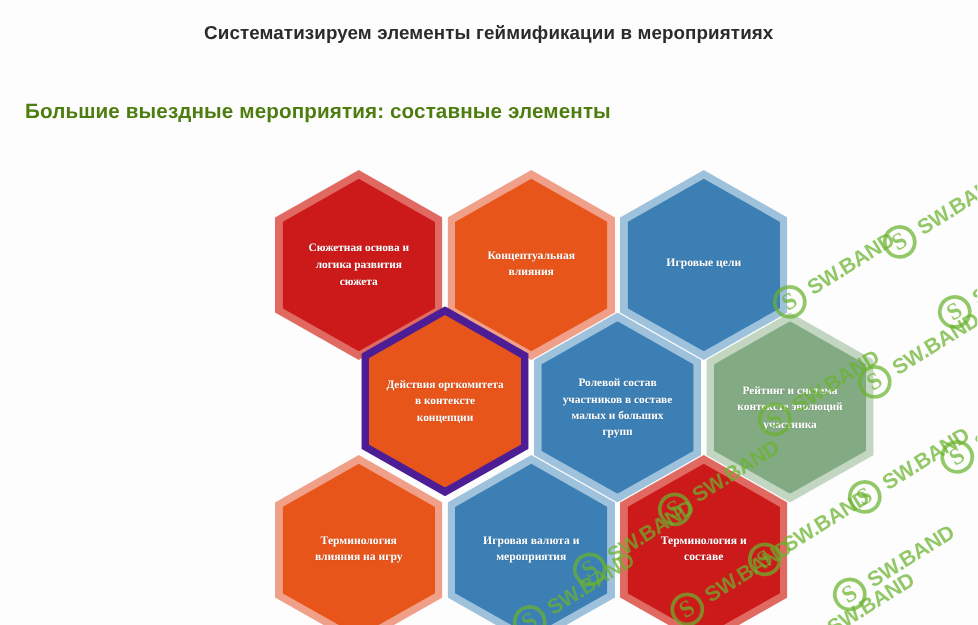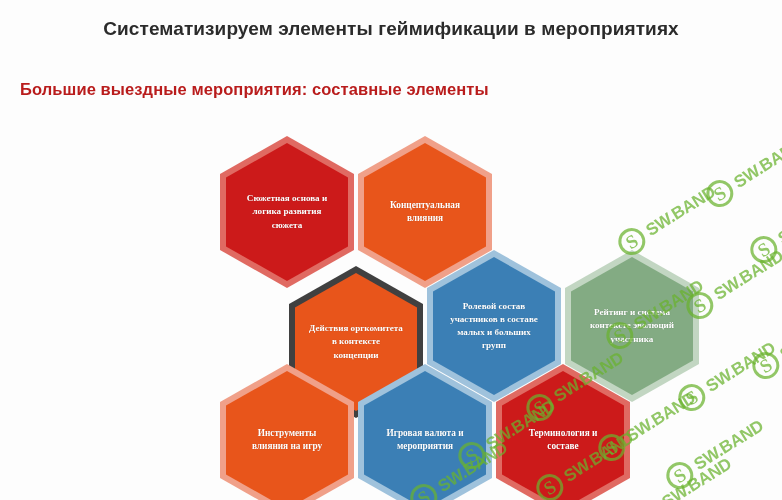--- a/index.html
+++ b/index.html
@@ -21,33 +21,33 @@
     background: #fdfdfd;
   }
 
   
   .title {
     position: absolute;
     top: 18px;
     left: 0;
     width: 782px;
     text-align: center;
-    font-size: 19px;
+    font-size: 15px;
     font-weight: 600;
     color: #2b2b2b;
     letter-spacing: .1px;
     white-space: nowrap;
   }
   .subtitle {
     position: absolute;
     top: 80px;
     left: 20px;
     font-size: 16.5px;
     font-weight: bold;
-    color: #b91c1c;
+    color: #4d7c0f;
     letter-spacing: .1px;
     white-space: nowrap;
   }
 
   
   .diagram {
     position: absolute;
     left: 140px;
     top: 132px;
     width: 580px;
@@ -137,38 +137,43 @@
       <div class="hex sm" style="left: 80px; top: 4px; background: rgb(224, 106, 98); justify-content: center;">
         <div class="inner" style="background: rgb(204, 26, 26);">
           <div class="label">Сюжетная основа и логика развития сюжета</div>
         </div>
       </div>
       <div class="hex" style="left: 218px; top: 4px; background: rgb(240, 160, 137);">
         <div class="inner" style="background: rgb(232, 85, 27);">
           <div class="label">Концептуальная влияния</div>
         </div>
       </div>
-      <div class="hex sm" style="left: 149px; top: 134px; background: #404040;">
+      <div class="hex" style="left: 356px; top: 4px; background: rgb(159, 194, 220);">
+        <div class="inner" style="background: rgb(59, 127, 181);">
+          <div class="label">Игровые цели</div>
+        </div>
+      </div>
+      <div class="hex sm" style="left: 149px; top: 113px; background: #4c1d95;">
         <div class="inner" style="background: rgb(232, 85, 27);">
           <div class="label">Действия оргкомитета в контексте концепции</div>
         </div>
       </div>
       <div class="hex sm" style="left: 287px; top: 118px; background: rgb(159, 194, 220);">
         <div class="inner" style="background: rgb(59, 127, 181);">
           <div class="label">Ролевой состав участников в составе малых и больших групп</div>
         </div>
       </div>
       <div class="hex sm" style="left: 425px; top: 118px; background: rgb(194, 214, 194);">
         <div class="inner" style="background: rgb(131, 171, 131);">
           <div class="label">Рейтинг и система контексте эволюций участника</div>
         </div>
       </div>
       <div class="hex" style="left: 80px; top: 232px; background: rgb(240, 160, 137);">
         <div class="inner" style="background: rgb(232, 85, 27);">
-          <div class="label">Инструменты влияния на игру</div>
+          <div class="label">Терминология влияния на игру</div>
         </div>
       </div>
       <div class="hex" style="left: 218px; top: 232px; background: rgb(159, 194, 220);">
         <div class="inner" style="background: rgb(59, 127, 181);">
           <div class="label">Игровая валюта и мероприятия</div>
         </div>
       </div>
       <div class="hex" style="left: 356px; top: 232px; background: rgb(224, 106, 98);">
         <div class="inner" style="background: rgb(204, 26, 26);">
           <div class="label">Терминология и составе</div>

